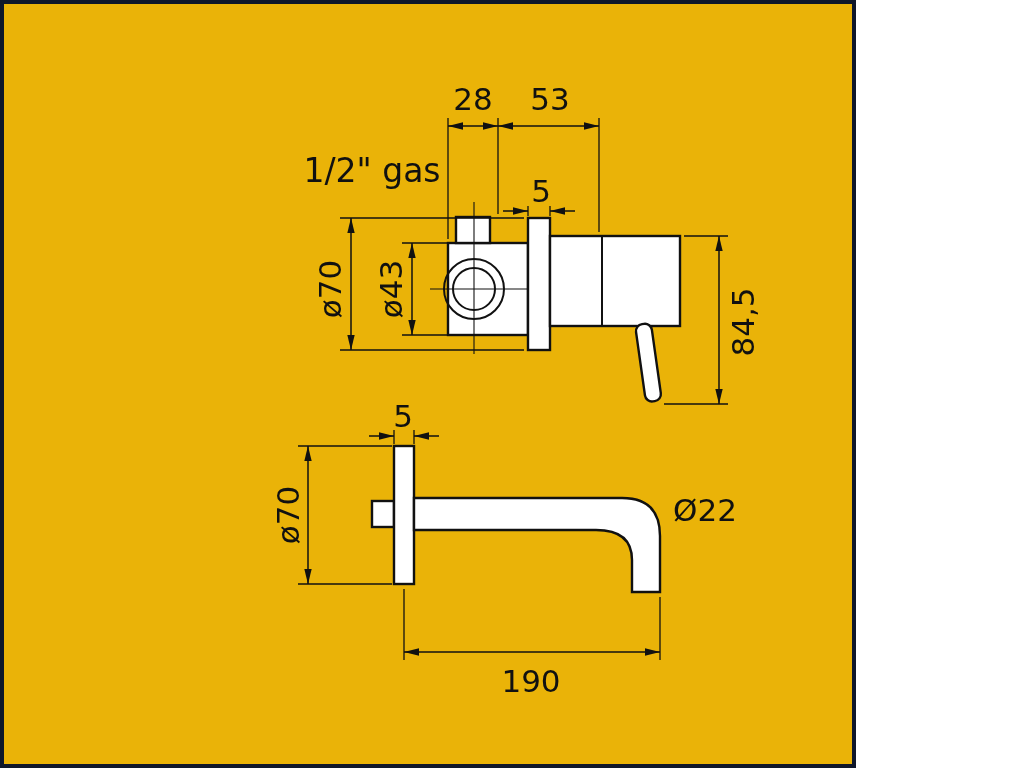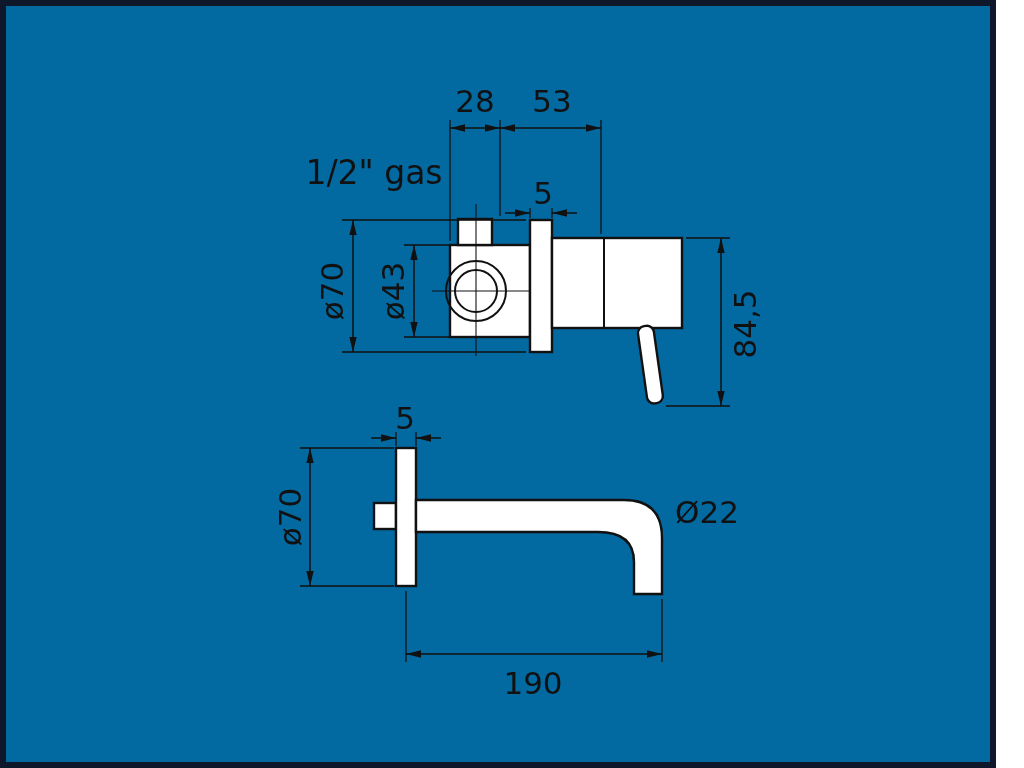--- a/index.html
+++ b/index.html
@@ -1,20 +1,20 @@
 <!DOCTYPE html>
 <html><head>
 <meta charset="utf-8">
 <style>
   html,body{margin:0;padding:0;background:#ffffff;}
   #stage{
     position:relative;
-    width:996px;height:768px;
-    background:#0369a1;
-    border:6px solid #0f172a;
+    width:856px;height:768px;
+    background:#eab308;
+    border:4px solid #0f172a;
     box-sizing:border-box;
     overflow:hidden;
   }
   svg text{
     font-family:"DejaVu Sans","Liberation Sans",sans-serif;
     fill:#111111;
   }
   .dimtext{font-size:31px;}
   .threadtext{font-size:33px;}
   .outline{fill:#ffffff;stroke:#111111;stroke-width:2.4;stroke-linejoin:miter;}

